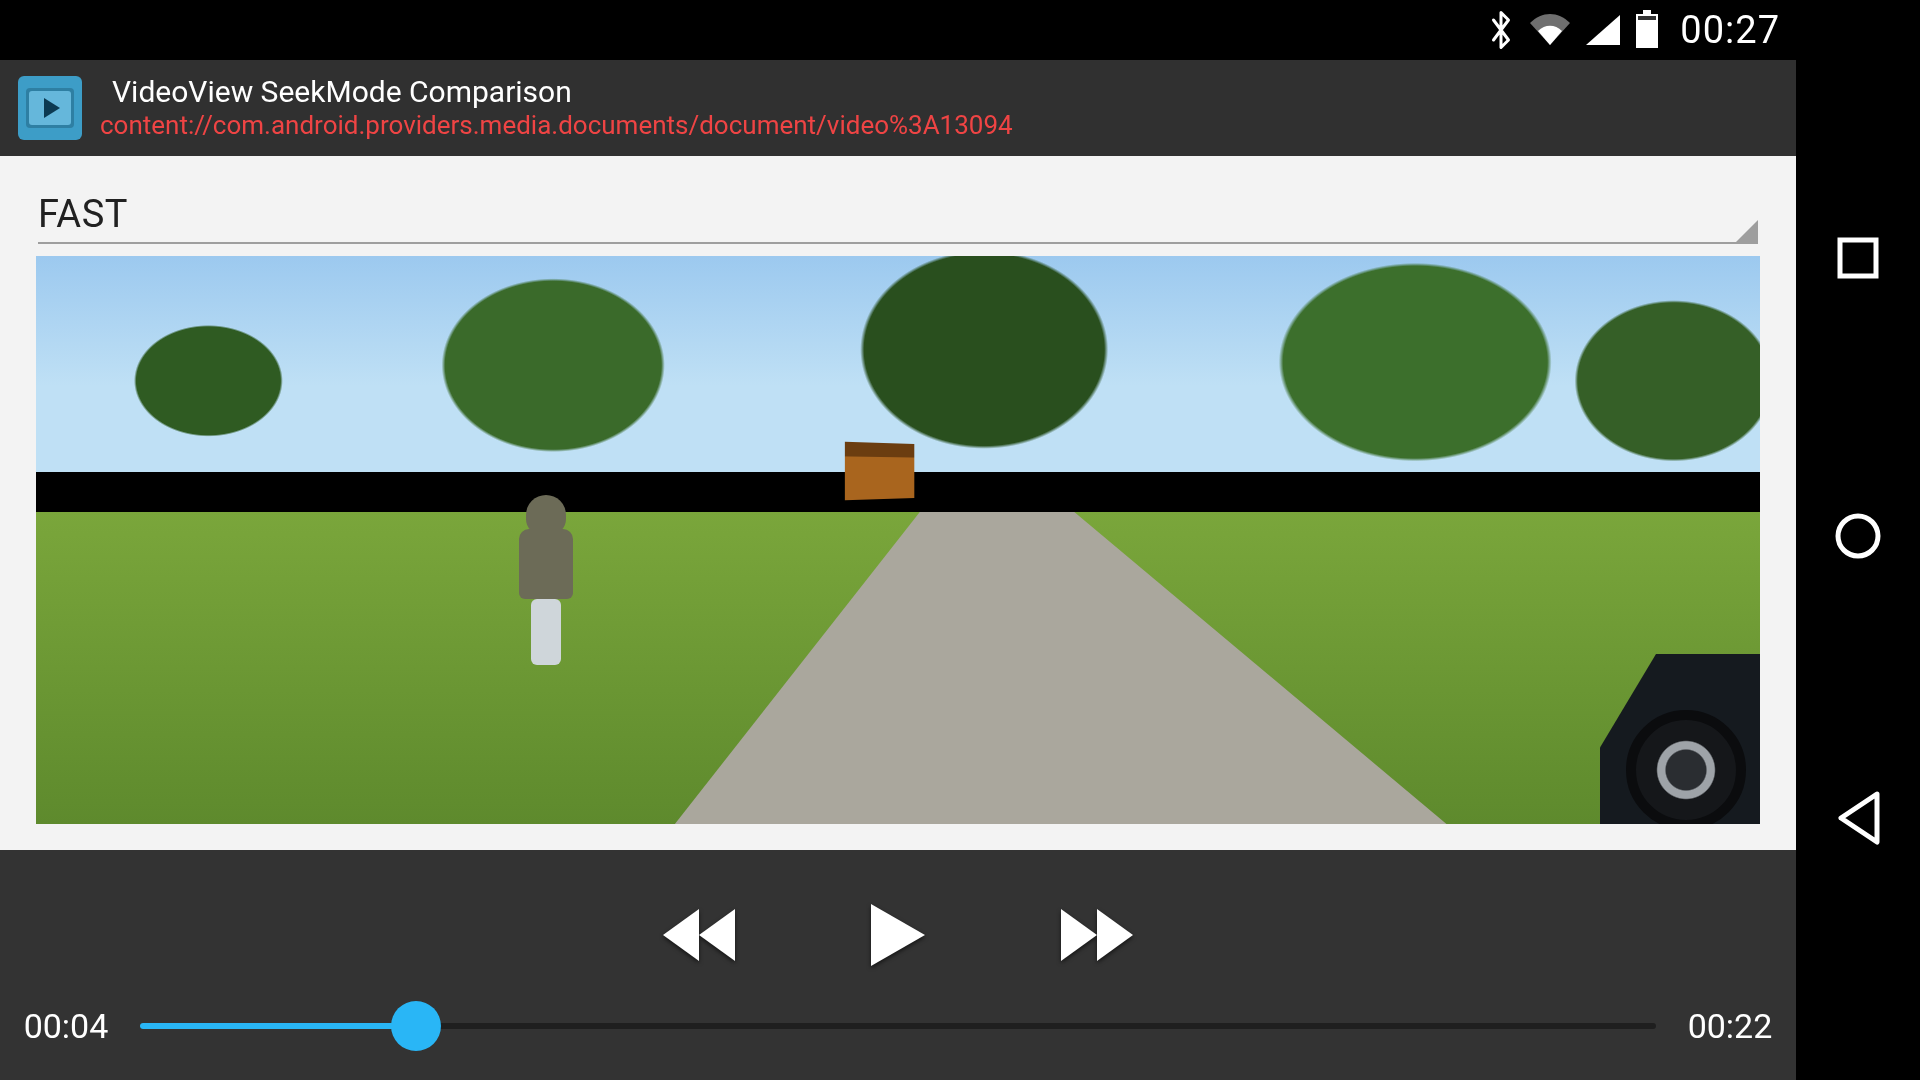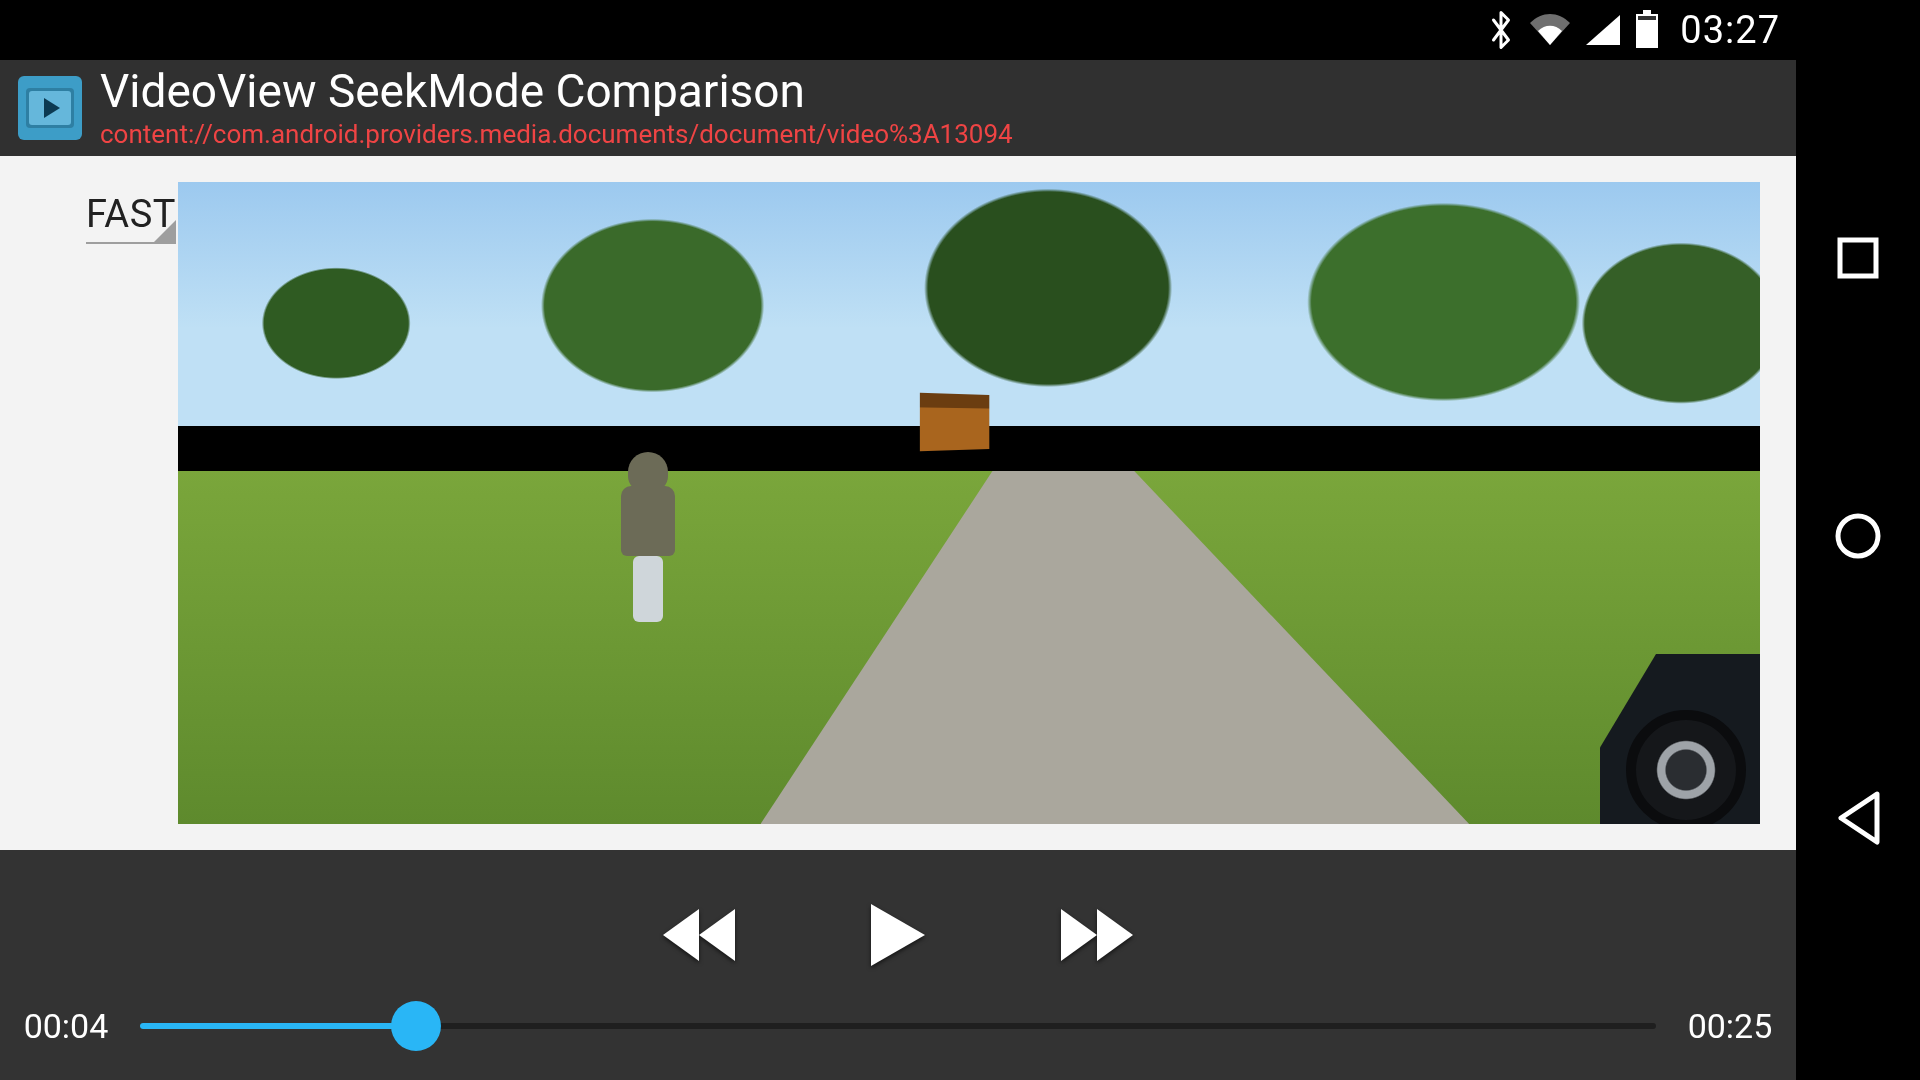--- a/index.html
+++ b/index.html
@@ -21,29 +21,29 @@
   
   .app-toolbar {
     height: 96px; background: #303030; display: flex; align-items: center; padding: 0 18px; gap: 18px;
   }
   .app-icon {
     width: 64px; height: 64px; border-radius: 6px; background: #3d9dc7;
     display:flex; align-items:center; justify-content:center; flex:none;
   }
   .app-icon svg { display:block; }
   .app-titles { display:flex; flex-direction:column; justify-content:center; min-width:0; }
-  .app-title { color: #fff; font-size: 46px; font-weight: 400; line-height: 1.15; }
+  .app-title { color: #fff; font-size: 30px; font-weight: 400; line-height: 1.15; margin-left: 12px; }
   .app-subtitle { color: #ef4444; font-size: 26px; font-weight: 400; line-height: 1.25; white-space: nowrap; overflow:hidden; text-overflow: ellipsis; }
   
   .content {
     position: absolute; left: 0; right: 0; top: 156px; bottom: 230px; background: #f3f3f3;
     padding: 26px 36px 26px 36px;
   }
   .panels { display: flex; gap: 26px; height: 100%; }
-  .panel { flex: 1 1 0; display:flex; flex-direction:row;margin-left:48px; }
+  .panel { flex: 1 1 0; display:flex; flex-direction:column; }
   .spinner-field {
     position: relative; height: 56px; border-bottom: 2px solid #9e9e9e; margin: 6px 2px 12px 2px;
     display:flex; align-items:flex-end; padding-bottom: 6px; cursor: pointer;
   }
   .spinner-label { color: #212121; font-size: 38px; font-weight: 400; letter-spacing: 0.5px; }
   .spinner-caret {
     position: absolute; right: 0; bottom: 0; width: 0; height: 0;
     border-left: 22px solid transparent; border-bottom: 22px solid #9e9e9e;
   }
   .video-frame {
@@ -153,21 +153,21 @@
           <path d="M2 32 L36 32 L36 2 Z" fill="#ffffff"></path>
         </svg>
       </span>
       <span class="icon">
         <svg width="26" height="40" viewBox="0 0 26 40">
           <rect x="9" y="0" width="8" height="4" fill="#fff"></rect>
           <rect x="2" y="4" width="22" height="34" fill="#fff"></rect>
           <rect x="4" y="6" width="18" height="4" fill="#333"></rect>
         </svg>
       </span>
-      <span class="status-time">03:27</span>
+      <span class="status-time">00:27</span>
     </div>
 
     <div class="app-toolbar">
       <div class="app-icon">
         <svg width="48" height="40" viewBox="0 0 48 40">
           <rect x="0" y="0" width="48" height="40" rx="4" fill="#2e7fa3"></rect>
           <rect x="3" y="3" width="42" height="34" rx="3" fill="#65b7db"></rect>
           <path d="M18 10 L34 20 L18 30 Z" fill="#0c3a52"></path>
         </svg>
       </div>
@@ -227,21 +227,21 @@
           </svg>
         </button>
       </div>
       <div class="mc-seek-row">
         <div class="mc-time">00:04</div>
         <div class="seek-bar">
           <div class="seek-track"></div>
           <div class="seek-progress" id="seek-progress" style="width: 18.1818%;"></div>
           <div class="seek-thumb" id="seek-thumb" style="left: 18.1818%;"></div>
         </div>
-        <div class="mc-time">00:25</div>
+        <div class="mc-time">00:22</div>
       </div>
     </div>
 
   </div>
 
   <div class="navbar">
     <button class="nav-btn">
       <svg width="48" height="48" viewBox="0 0 48 48" fill="none" stroke="#fff" stroke-width="5">
         <rect x="6" y="6" width="36" height="36"></rect>
       </svg>

